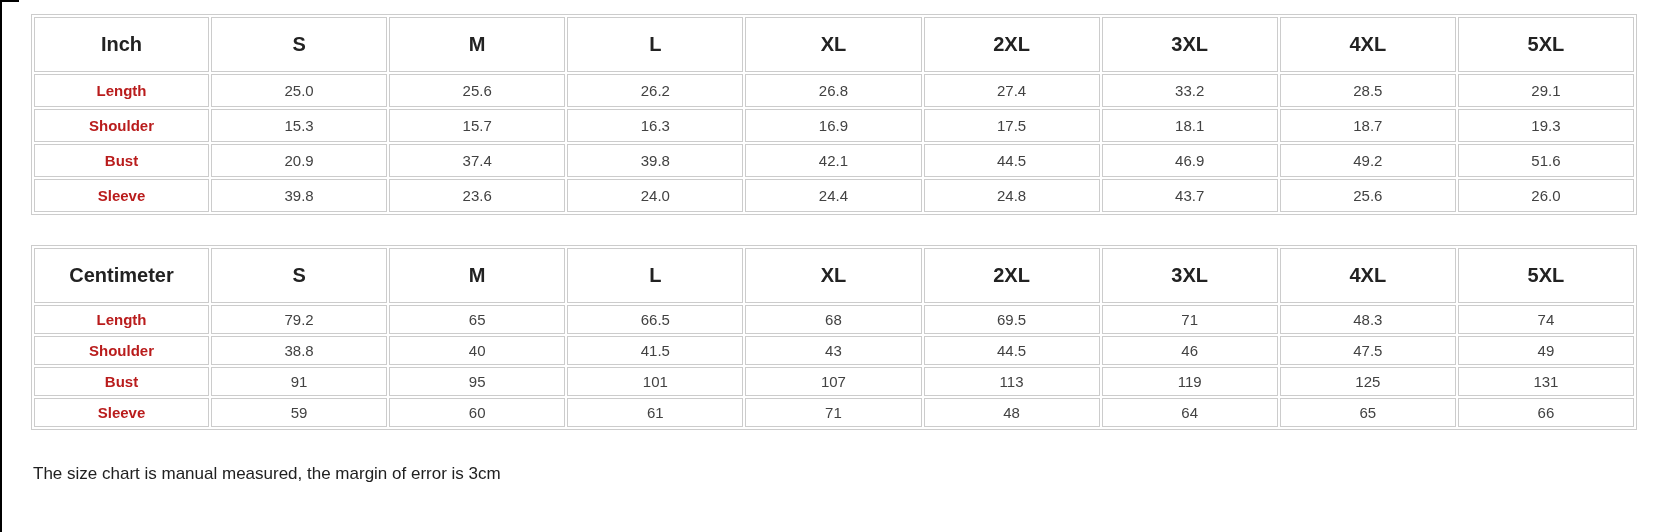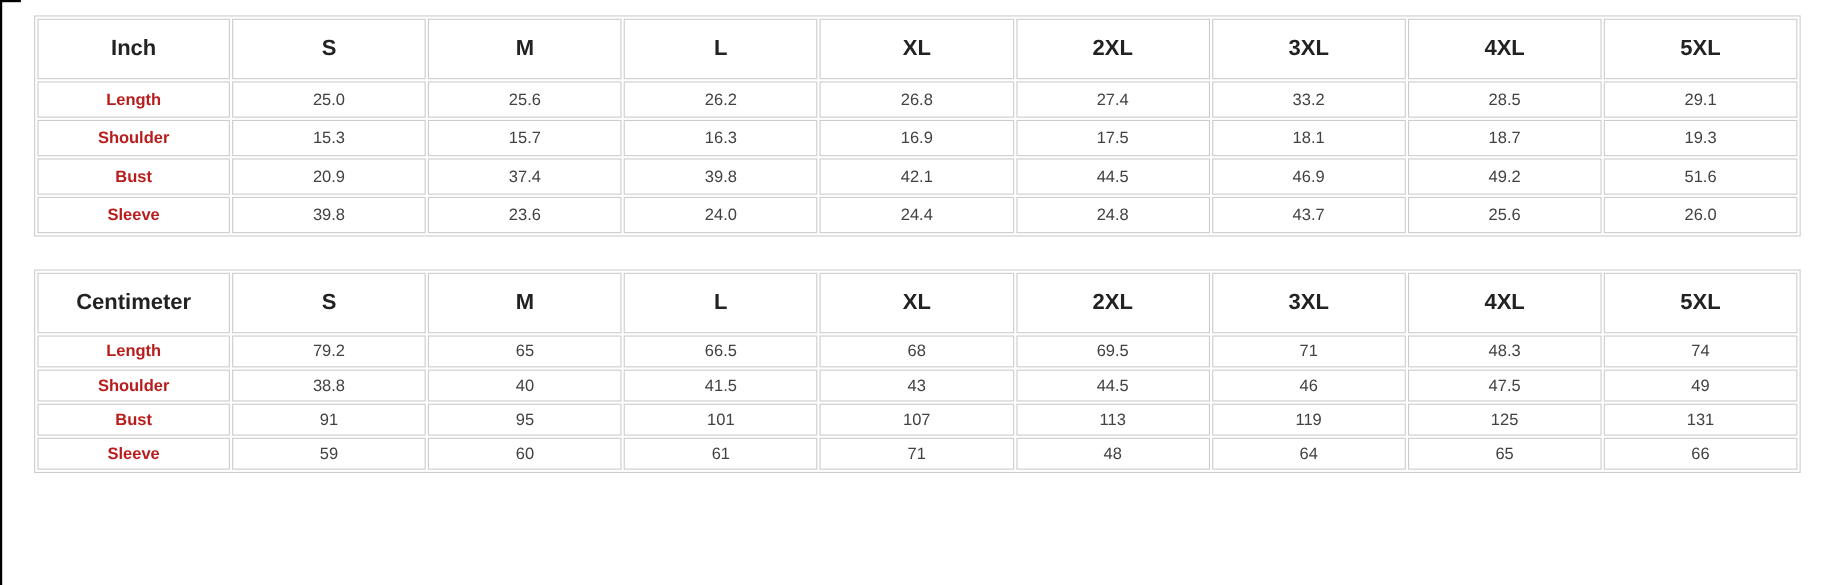--- a/index.html
+++ b/index.html
@@ -196,13 +196,14 @@
           <td>60</td>
           <td>61</td>
           <td>71</td>
           <td>48</td>
           <td>64</td>
           <td>65</td>
           <td>66</td>
         </tr>
       </tbody>
     </table>
+  <p class="note">The size chart is manual measured, the margin of error is 3cm</p>
 </div>
 
 </body></html>

